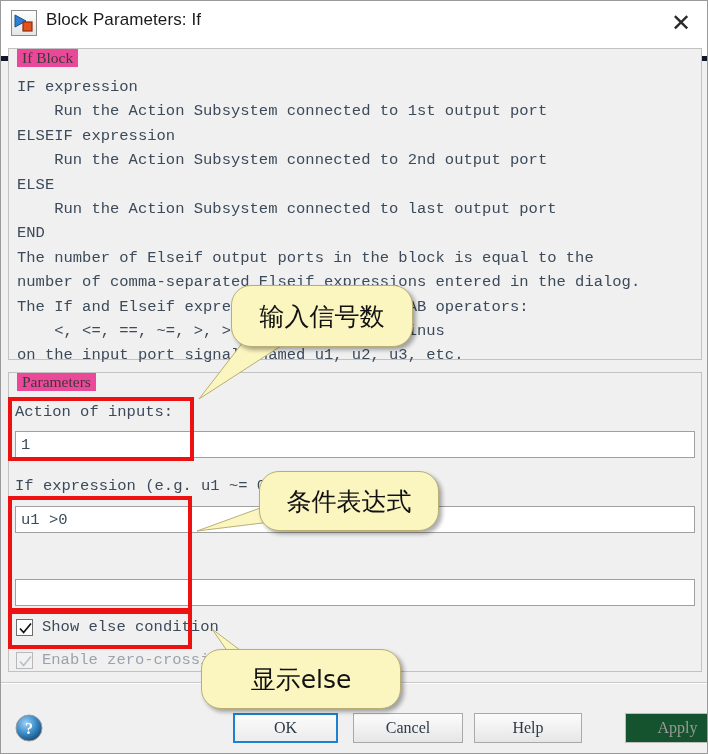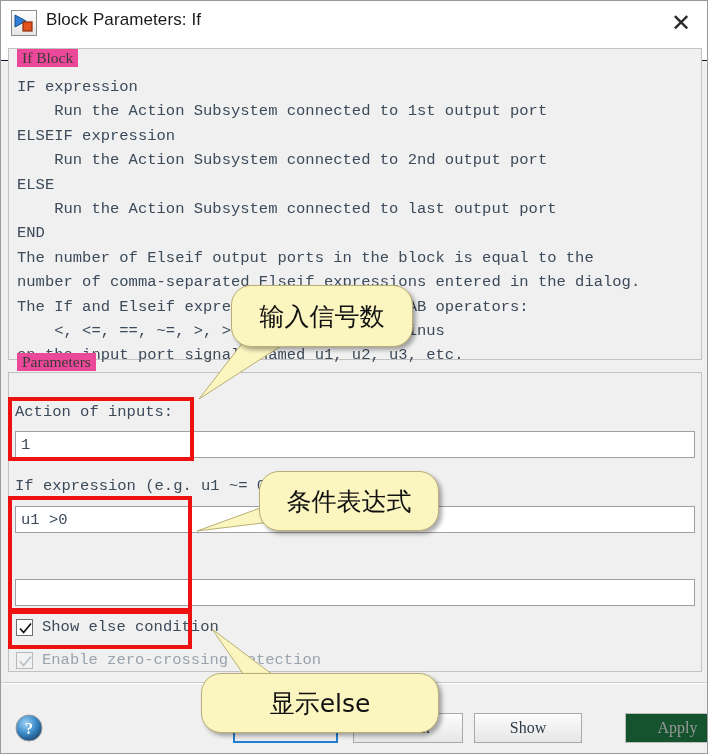--- a/index.html
+++ b/index.html
@@ -20,21 +20,21 @@
     border: 1px solid #9a9a9a;
   }
 
   
   .titlebar {
     position: absolute;
     left: 0; top: 0;
     width: 708px;
     height: 60px;
     background: #ffffff;
-    border-bottom: 1px solid #0f172a;
+    border-bottom: 5px solid #0f172a;
     box-sizing: border-box;
   }
   .title-icon {
     position: absolute;
     left: 10px; top: 9px;
     width: 26px; height: 26px;
     background: linear-gradient(#fdfdfd, #e6e6e6);
     border: 1px solid #8c8c8c;
     box-sizing: border-box;
   }
@@ -81,21 +81,21 @@
   #desc-group {
     left: 7px; top: 47px;
     width: 694px; height: 312px;
   }
   #desc-title { left: 16px; top: 48px; }
 
   #param-group {
     left: 7px; top: 371px;
     width: 694px; height: 300px;
   }
-  #param-title { left: 16px; top: 352px; }
+  #param-title { left: 16px; top: 372px; }
 
   
   .desc-text {
     position: absolute;
     left: 16px; top: 74px;
     width: 680px;
     font-family: "Liberation Mono", "DejaVu Sans Mono", monospace;
     font-size: 15.5px;
     line-height: 24.4px;
     color: #3c4a5a;
@@ -248,21 +248,21 @@
   #callout-inputs  { left: 0; top: 0; }
   #callout-inputs .bubble {
     left: 230px; top: 284px; width: 182px; height: 62px;
     font-size: 25px;
   }
   #callout-expr .bubble {
     left: 258px; top: 470px; width: 180px; height: 60px;
     font-size: 25px;
   }
   #callout-else .bubble {
-    left: 200px; top: 672px; width: 238px; height: 60px;
+    left: 200px; top: 648px; width: 200px; height: 60px;
     font-size: 25px;
   }
 </style>
 </head>
 <body>
 
 <div id="app">
 
   <div class="titlebar">
     <div class="title-icon">
@@ -336,21 +336,21 @@
     </svg>
   </div>
 
   <div class="btn default" id="btn-ok">
       <span>OK</span>
     </div>
   <div class="btn" id="btn-cancel">
       <span>Cancel</span>
     </div>
   <div class="btn" id="btn-help">
-      <span>Show</span>
+      <span>Help</span>
     </div>
   <div class="btn disabled" id="btn-apply">
       <span>Apply</span>
     </div>
 
   <div class="redbox" id="redbox-1"></div>
   <div class="redbox" id="redbox-2"></div>
   <div class="redbox" id="redbox-3"></div>
 
   <div class="callout" id="callout-inputs">

